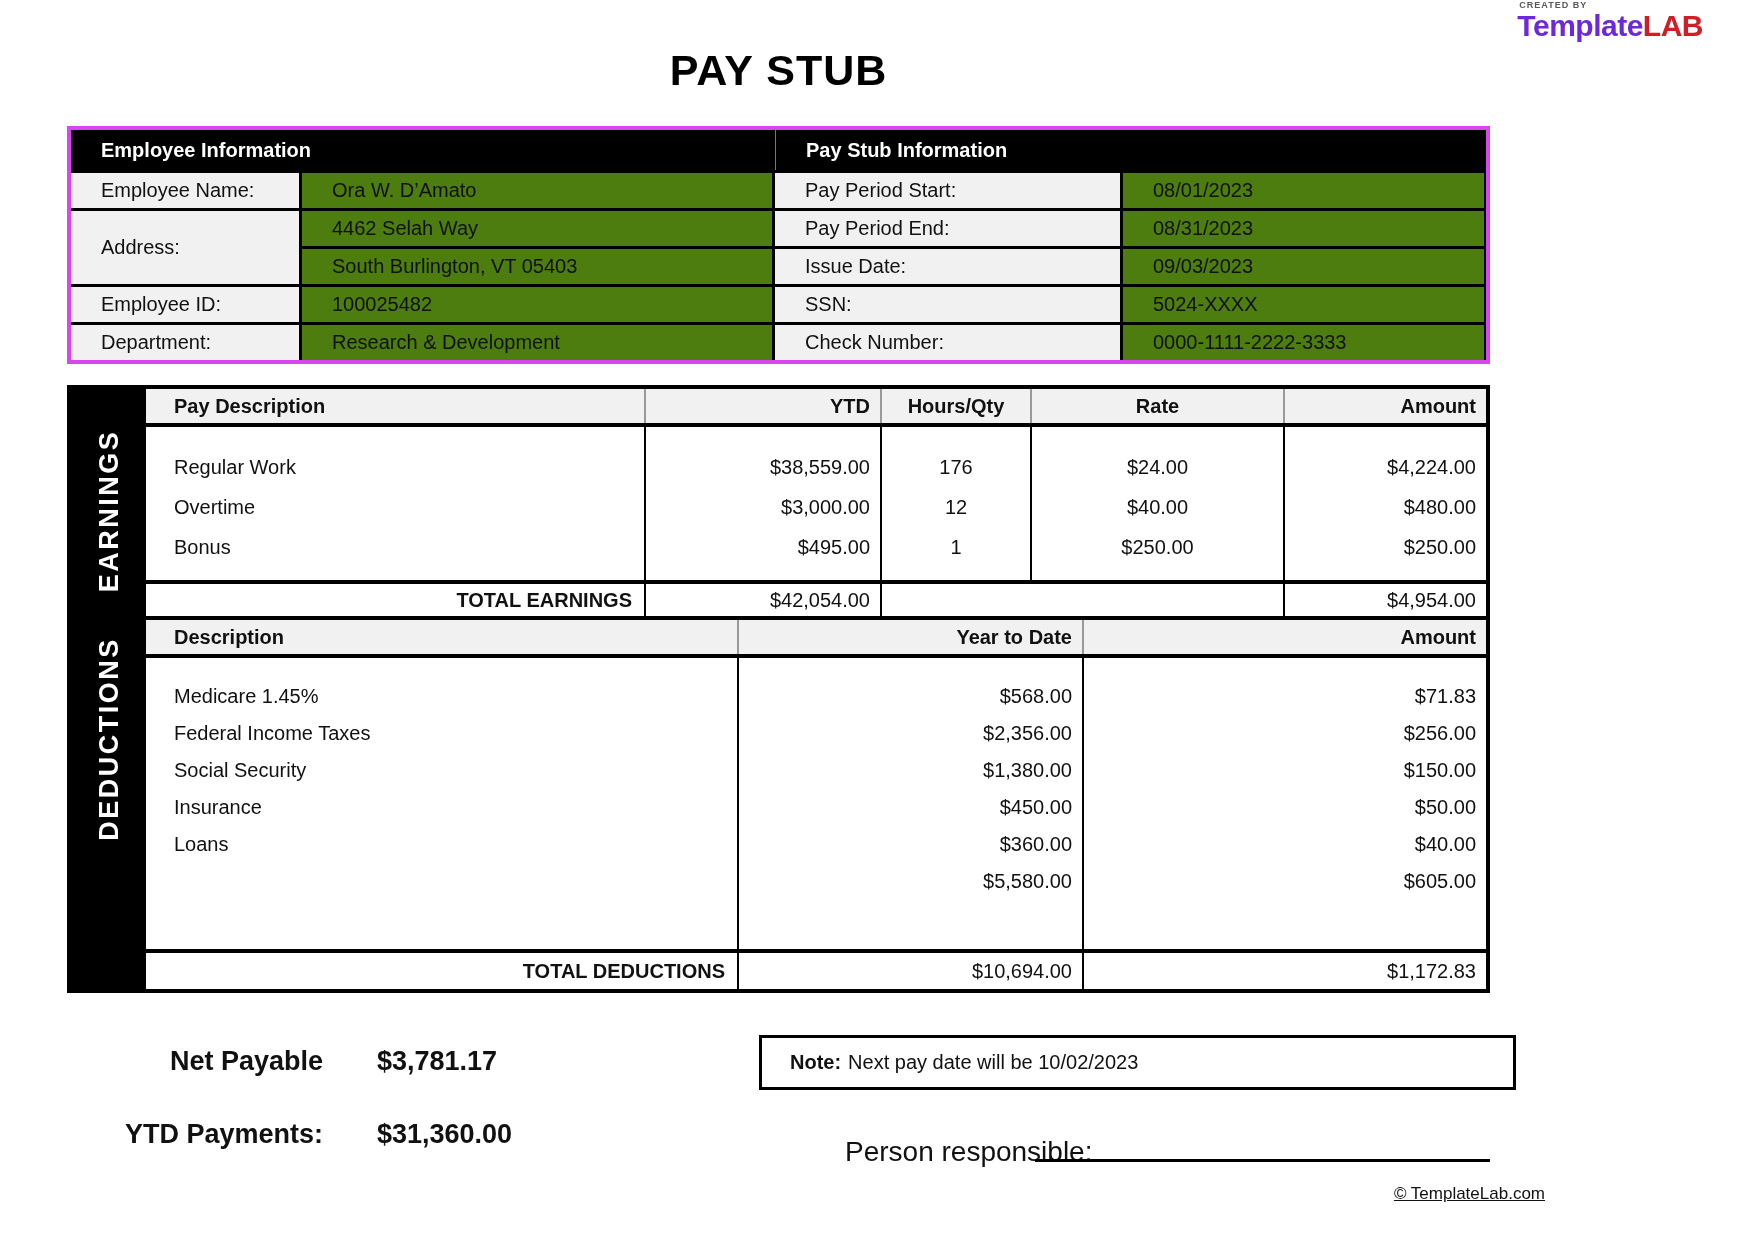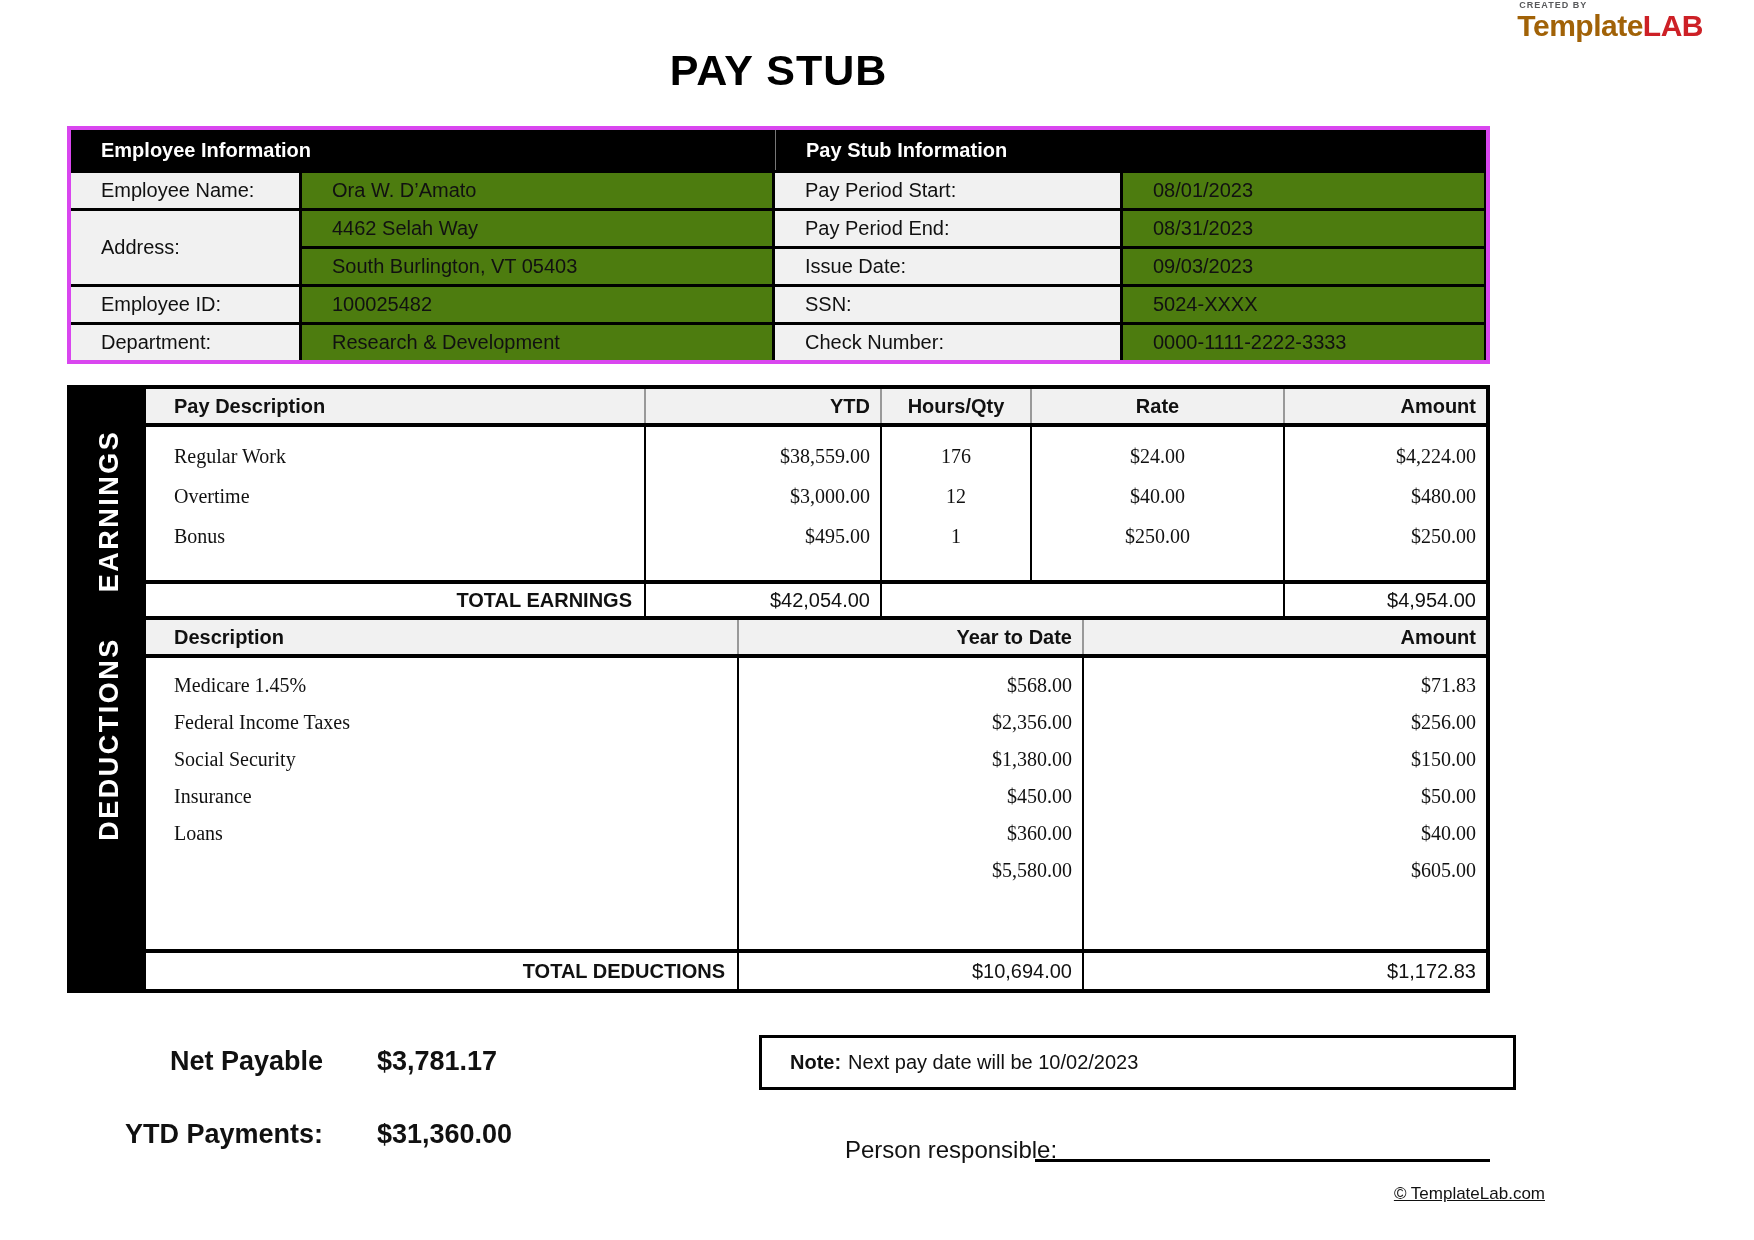--- a/index.html
+++ b/index.html
@@ -6,21 +6,21 @@
   html,body { background:#fff; }
   .page {
     position:relative; width:1754px; height:1240px; background:#ffffff;
     font-family:"Liberation Sans", sans-serif; color:#111; overflow:hidden;
   }
 
   
   .logo { position:absolute; top:0; right:51px; text-align:left; }
   .created-by { font-size:9px; font-weight:bold; color:#58595b; letter-spacing:1px; margin-left:2px; }
   .logo-text { font-size:30px; line-height:1.05; letter-spacing:-0.5px; font-weight:bold; }
-  .logo-gray { color:#a16207; }
+  .logo-gray { color:#6d28d9; }
   .logo-red  { color:#cd2026; font-weight:800; }
 
   
   .title { position:absolute; left:67px; top:46px; width:1423px; text-align:center;
            font-size:43px; font-weight:800; letter-spacing:1px; color:#000000; }
 
   
   .info-table {
     position:absolute; left:67px; top:126px; width:1423px;
     display:grid; grid-template-columns:228px 470px 345px 361px;
@@ -71,21 +71,21 @@
   .w-merge { flex:0 0 403px; }
   
   .w-ddesc { flex:0 0 591px; }
   .w-dytd  { flex:0 0 345px; }
   .w-damt  { flex:0 0 404px; }
 
   .al { justify-content:flex-start; padding-left:28px; }
   .ar { justify-content:flex-end;  padding-right:10px; }
   .ac { justify-content:center; }
 
-  .body-col { display:flex; flex-direction:column; padding-top:9px;font-family:Liberation Serif, serif; }
+  .body-col { display:flex; flex-direction:column; padding-top:20px; }
   .ln  { height:40px; display:flex; align-items:center; font-size:20px; }
   .lnd { height:37px; display:flex; align-items:center; font-size:20px; }
   .ln.al,.lnd.al { padding-left:28px; }
   .ln.ar,.lnd.ar { justify-content:flex-end; padding-right:10px; }
   .ln.ac { justify-content:center; }
 
   .total-label { font-weight:bold; justify-content:flex-end; padding-right:12px; }
 
   
   .sum-label { position:absolute; font-size:27px; font-weight:bold; width:223px; text-align:right; left:100px; }
@@ -93,21 +93,21 @@
   .net-label { top:1046px; } .net-value { top:1046px; }
   .ytdp-label{ top:1119px; } .ytdp-value{ top:1119px; }
 
   .note-box {
     position:absolute; left:759px; top:1035px; width:757px; height:55px;
     border:3px solid #000; display:flex; align-items:center; padding-left:28px; font-size:20px;
   }
   .note-bold { font-weight:bold; }
   .note-text { margin-left:7px; }
 
-  .resp-label { position:absolute; left:845px; top:1136px; font-size:24px; }
+  .resp-label { position:absolute; left:845px; top:1136px; font-size:28px; }
   .resp-line  { position:absolute; left:1035px; top:1159px; width:455px; height:3px; background:#000; }
 
   .footer-link { position:absolute; top:1184px; right:209px; font-size:17px;
                  color:#111; text-decoration:underline; cursor:pointer; }
 </style>
 </head>
 <body>
 
 <div class="page">
 

